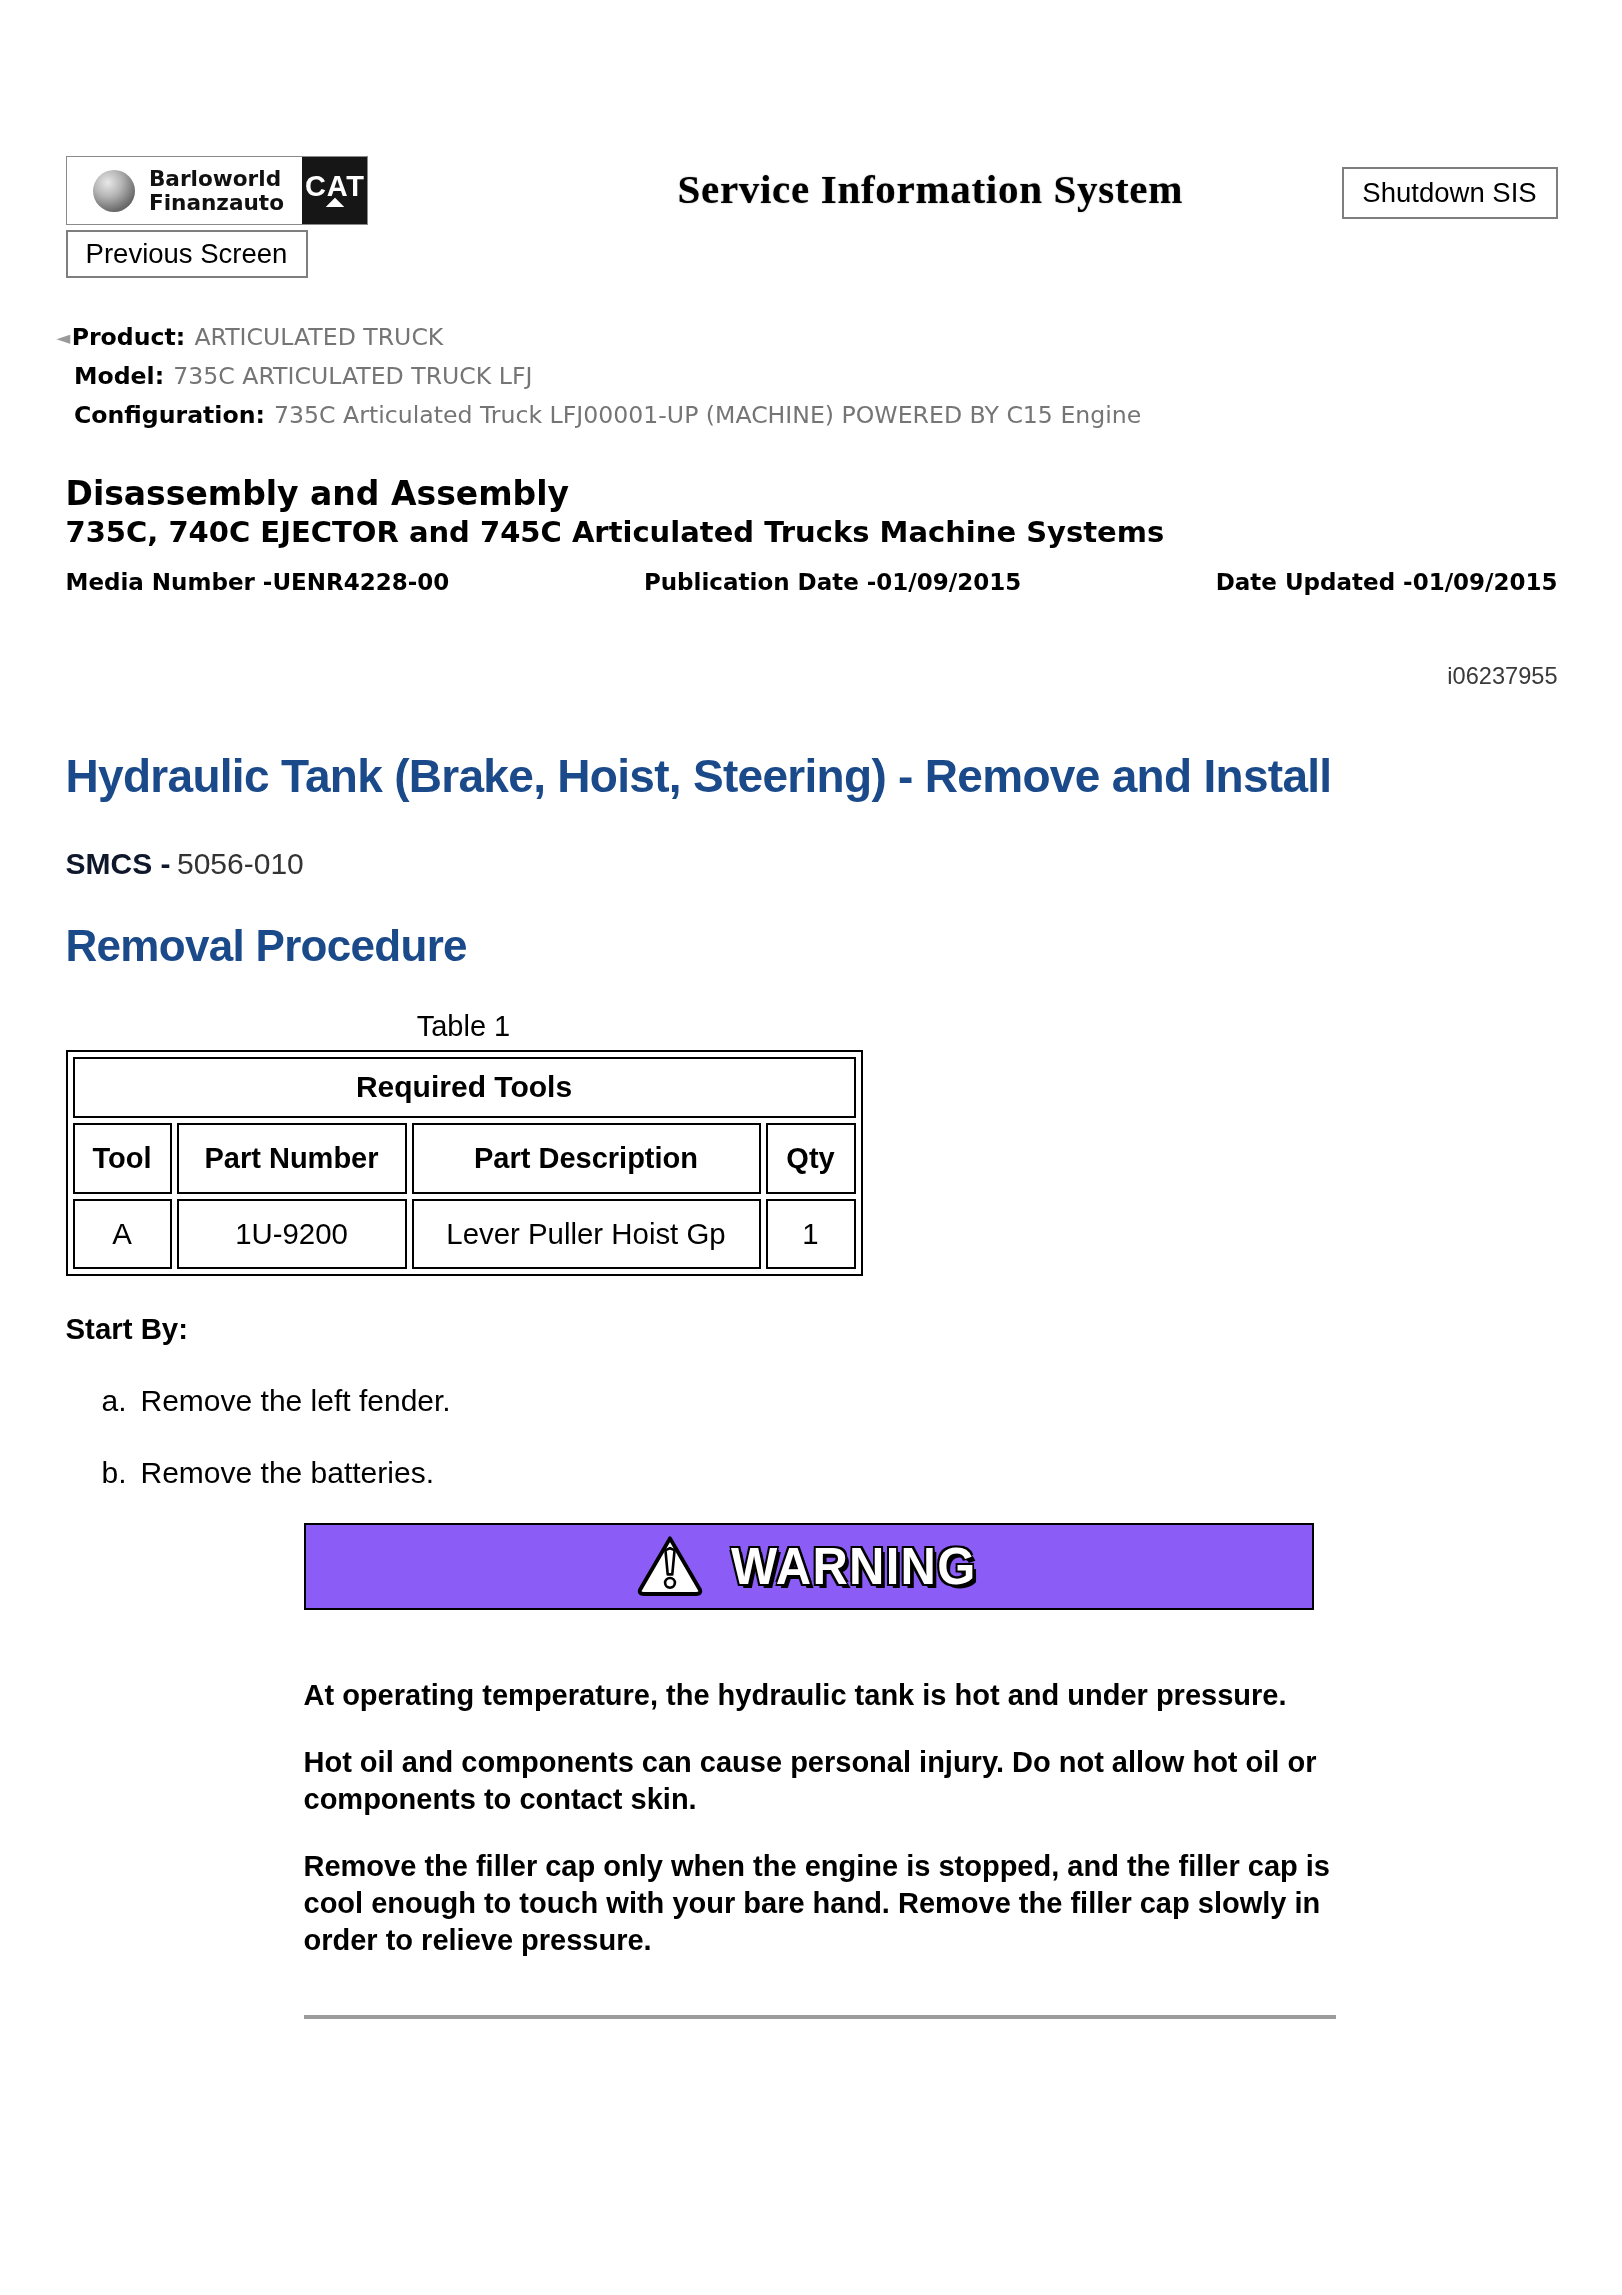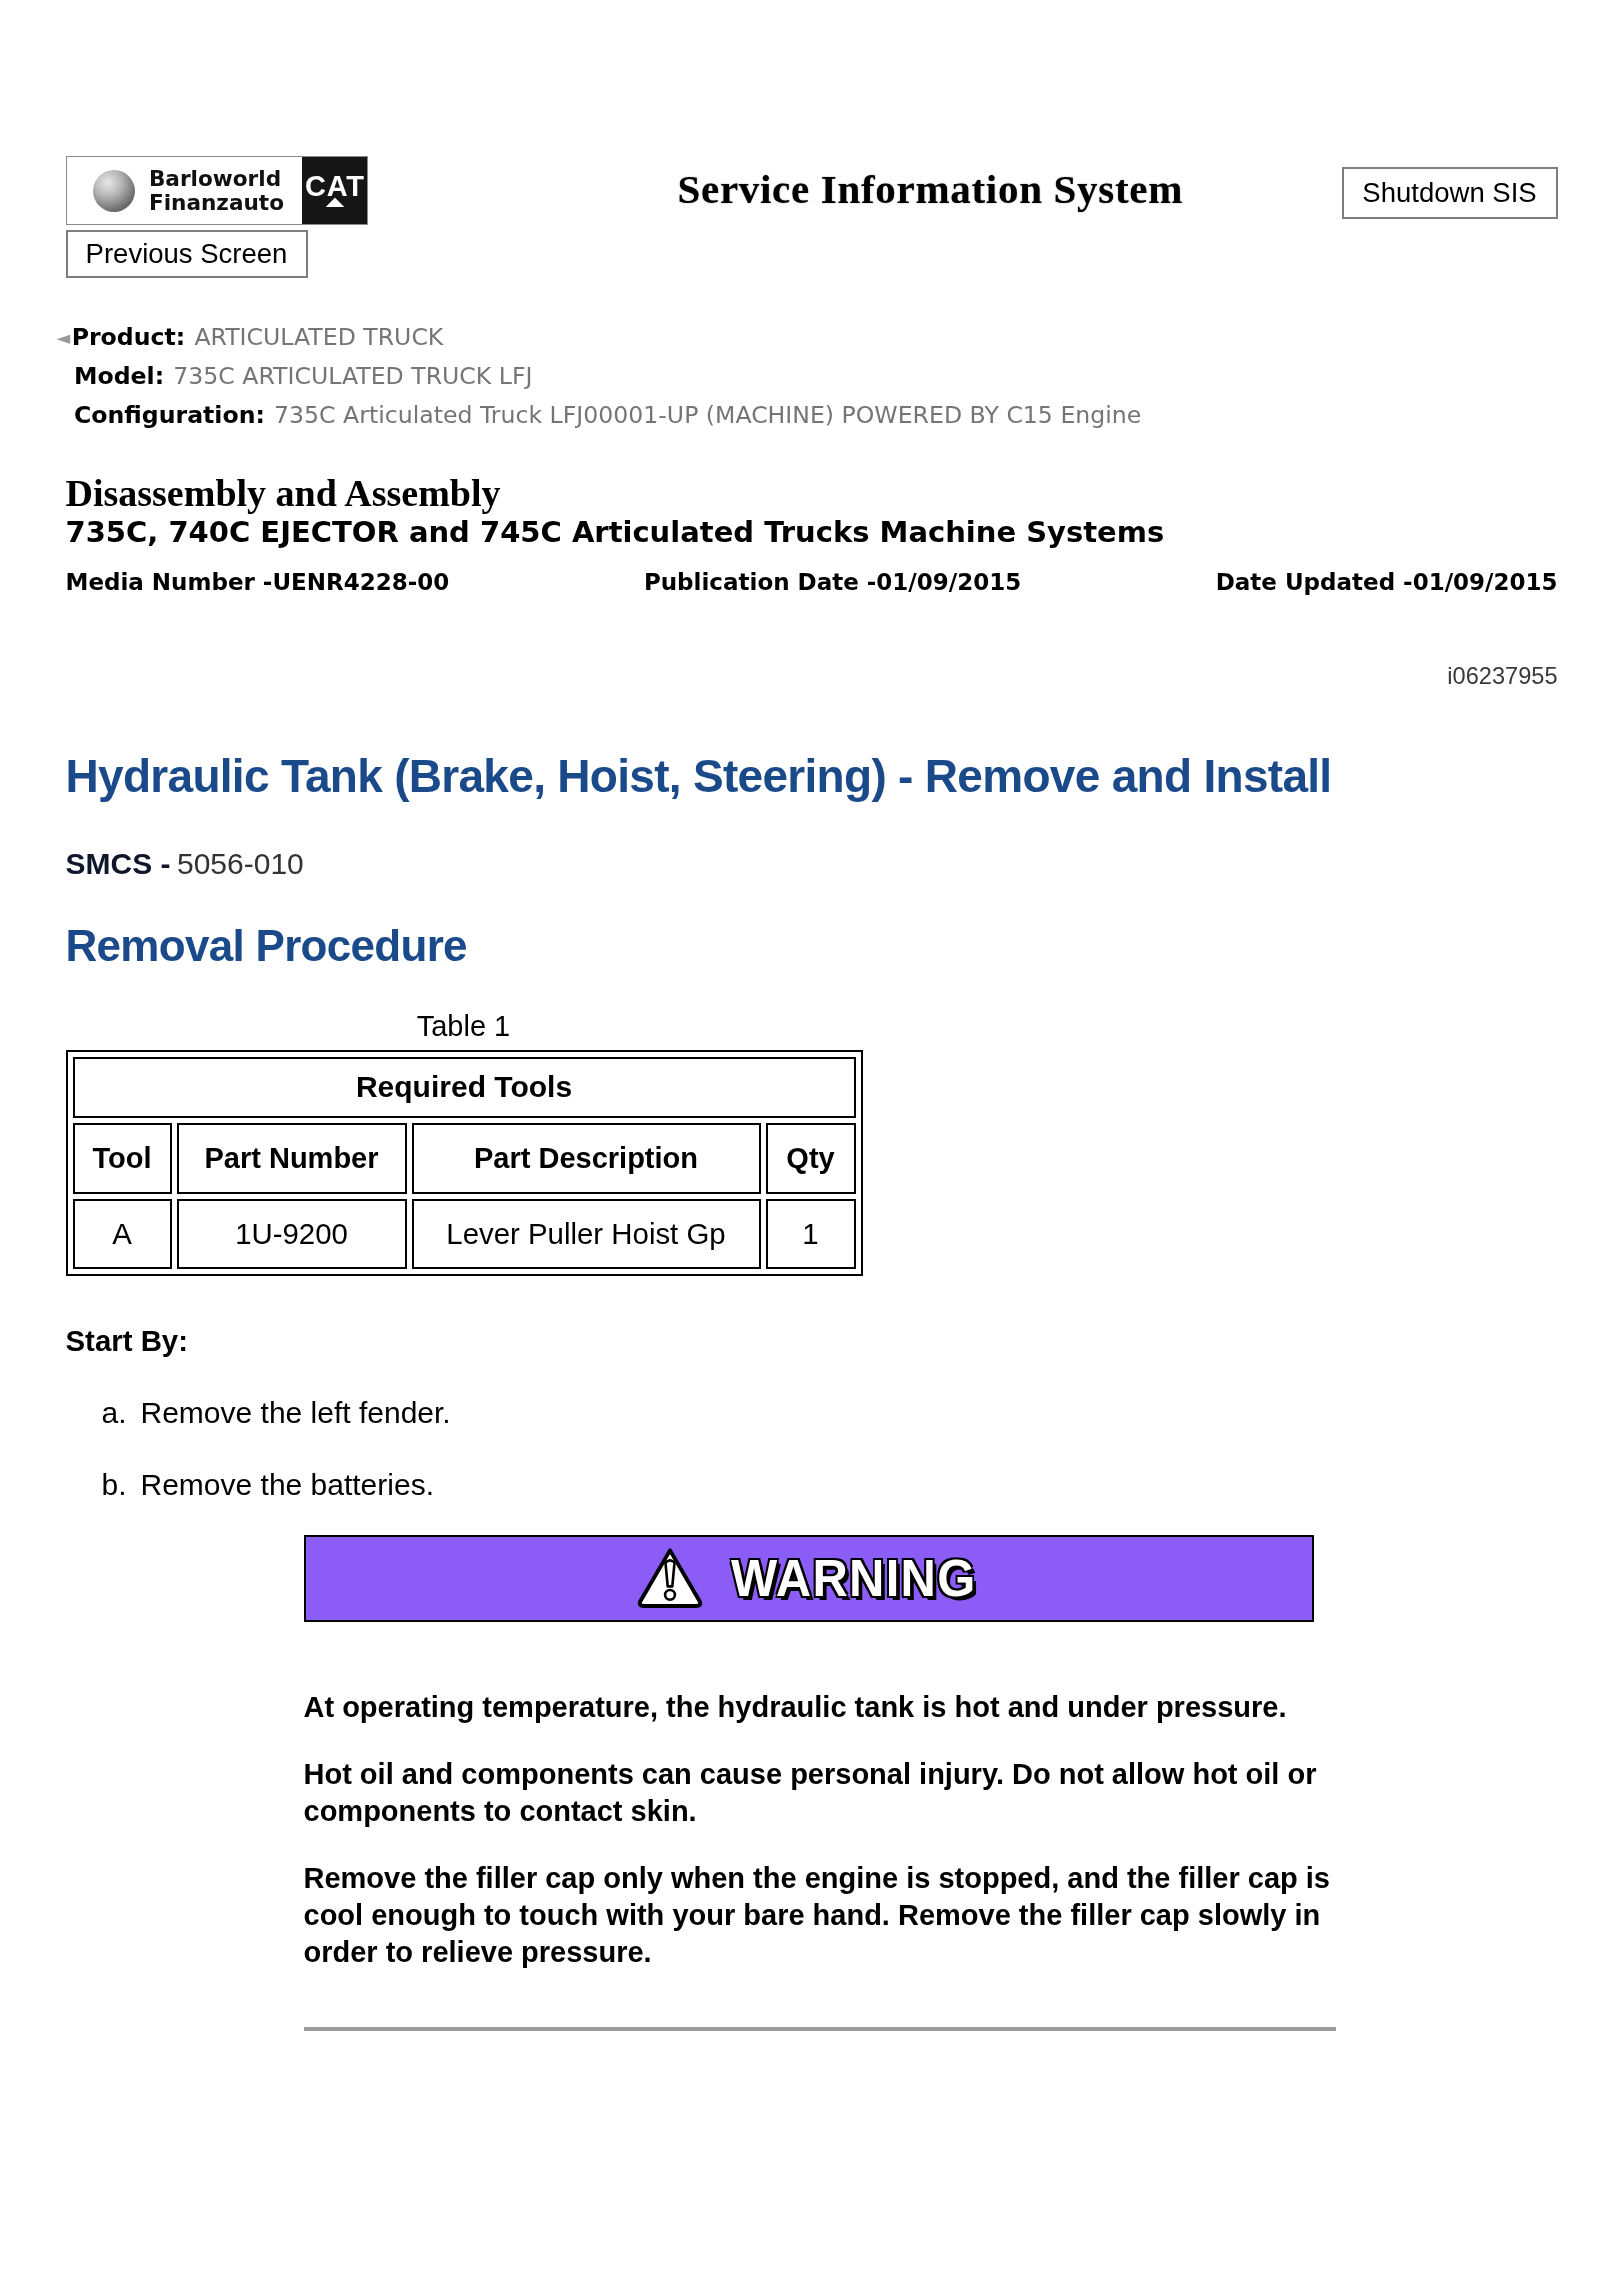--- a/index.html
+++ b/index.html
@@ -44,21 +44,21 @@
 
   
   #product-info{margin-top:37px;padding-left:8.5px;font-family:"DejaVu Sans",sans-serif;font-size:23.6px;}
   .pi-row{line-height:39px;white-space:nowrap;}
   .pi-label{font-weight:bold;color:#000;}
   .pi-value{color:#757575;margin-left:9.2px;}
   .back-arrow{color:#9a9a9a;font-size:18.3px;margin-left:-17.7px;margin-right:1.3px;vertical-align:1.3px;}
 
   
   #doc-meta{margin-top:39px;font-family:"DejaVu Sans",sans-serif;}
-  .doc-h1{font-weight:bold;font-size:38px;line-height:39px;font-family:Liberation Serif, serif;}
+  .doc-h1{font-weight:bold;font-size:33px;line-height:39px;}
   .doc-h2{font-weight:bold;font-size:29px;line-height:35px;margin-top:1.3px;}
   .media-line{display:flex;justify-content:space-between;margin-top:19.6px;font-weight:bold;font-size:23px;}
   .doc-id{margin-top:68px;text-align:right;font-family:"Liberation Sans",sans-serif;font-size:23.6px;color:#3a3a3a;}
 
   
   .blue-h1{color:#1b4a8b;font-weight:bold;font-size:46px;line-height:56px;margin-top:58px;letter-spacing:-0.7px;white-space:nowrap;}
   .smcs-line{margin-top:43px;font-size:30px;}
   .smcs-label{font-weight:bold;color:#0f172a;}
   .smcs-value{color:#333;margin-left:6.5px;}
   .blue-h2{color:#1b4a8b;font-weight:bold;font-size:44px;line-height:52px;margin-top:39px;letter-spacing:-0.7px;}
@@ -68,21 +68,21 @@
   table.tools{
     width:796px;table-layout:fixed;margin-top:6.5px;
     border:2.6px solid #000;border-collapse:separate;border-spacing:5.2px;background:#fff;
   }
   table.tools th,table.tools td{border:2px solid #000;text-align:center;vertical-align:middle;}
   .rt-title{font-size:30px;font-weight:bold;padding:11.8px 0;}
   .col-h{font-size:29px;font-weight:bold;padding:17px 0;}
   table.tools td{font-size:29.4px;font-weight:normal;padding:15.7px 0;}
 
   
-  .start-by{margin-top:48px;font-size:29.4px;font-weight:bold;}
+  .start-by{margin-top:36px;font-size:29.4px;font-weight:bold;}
   .olist{margin-top:0;}
   .olist-item{margin-top:37px;display:flex;font-size:30px;line-height:35px;}
   .olist-marker{width:39px;flex:0 0 auto;margin-left:36px;}
 
   
   .warning-block{margin-left:238px;width:1032px;}
   .warning-banner{
     margin-top:33px;width:1006px;height:83px;box-sizing:content-box;
     background:#8b5cf6;border:2.6px solid #000;
     display:flex;align-items:center;justify-content:center;gap:22px;

